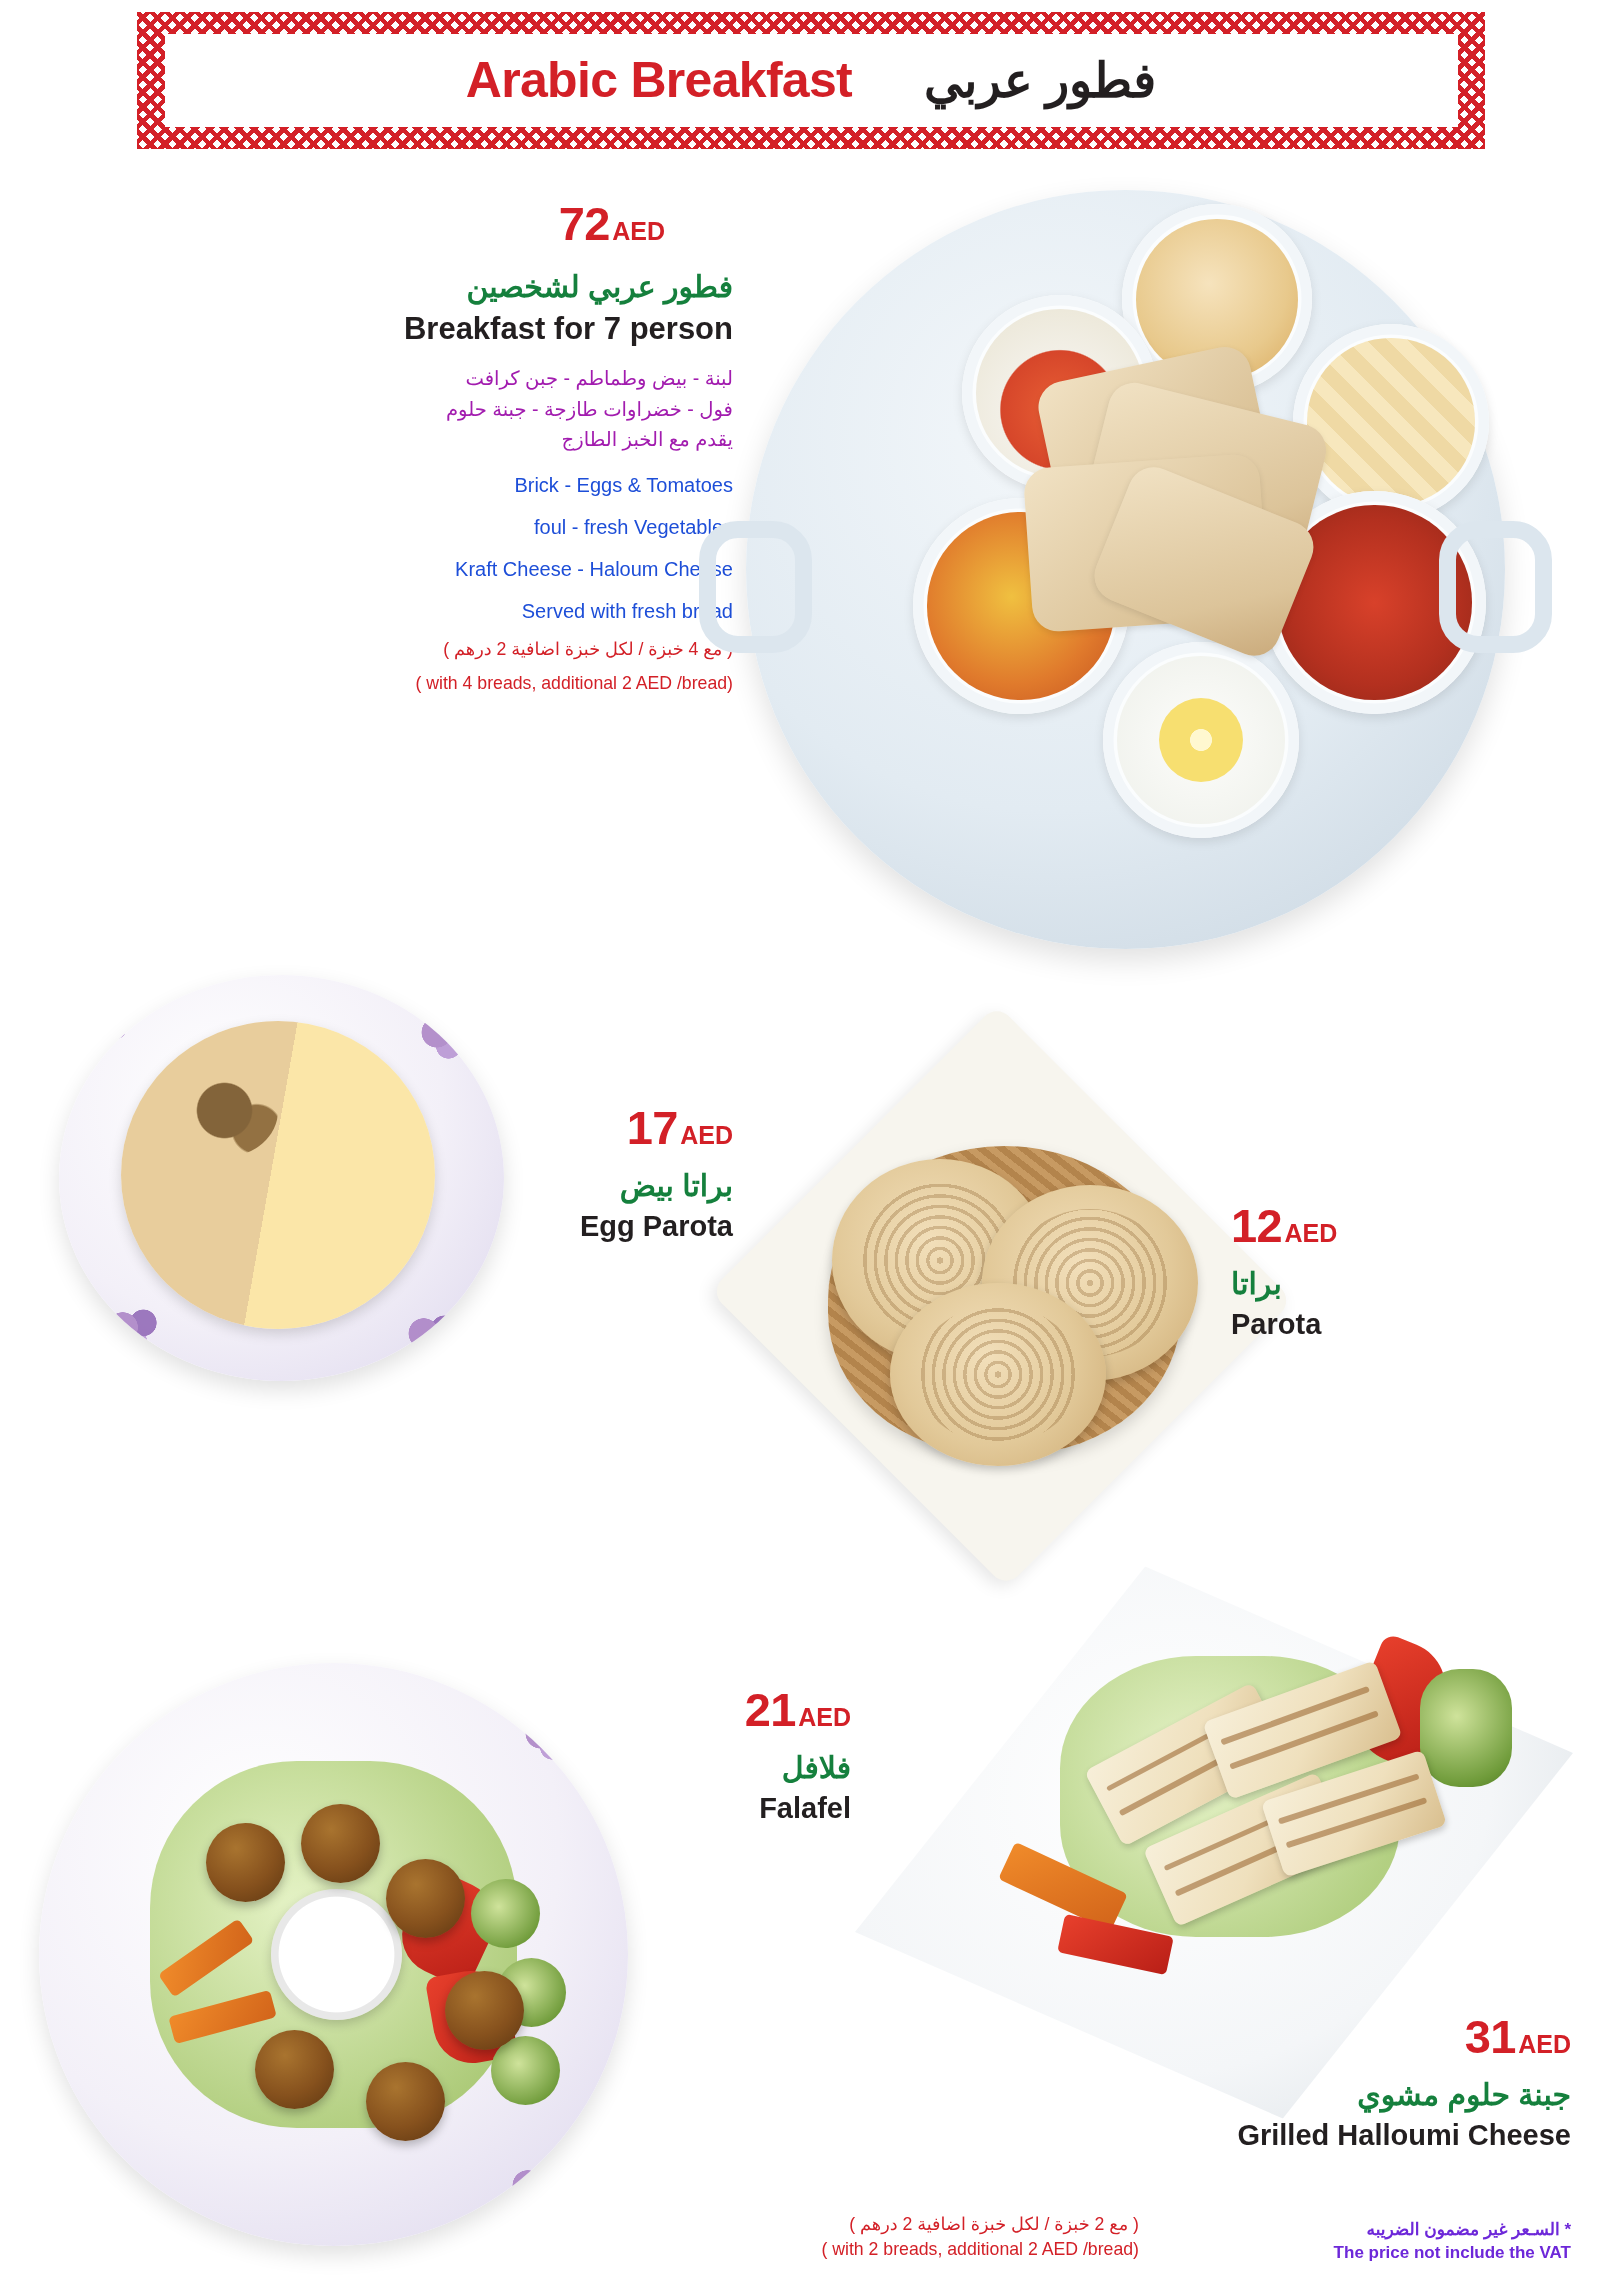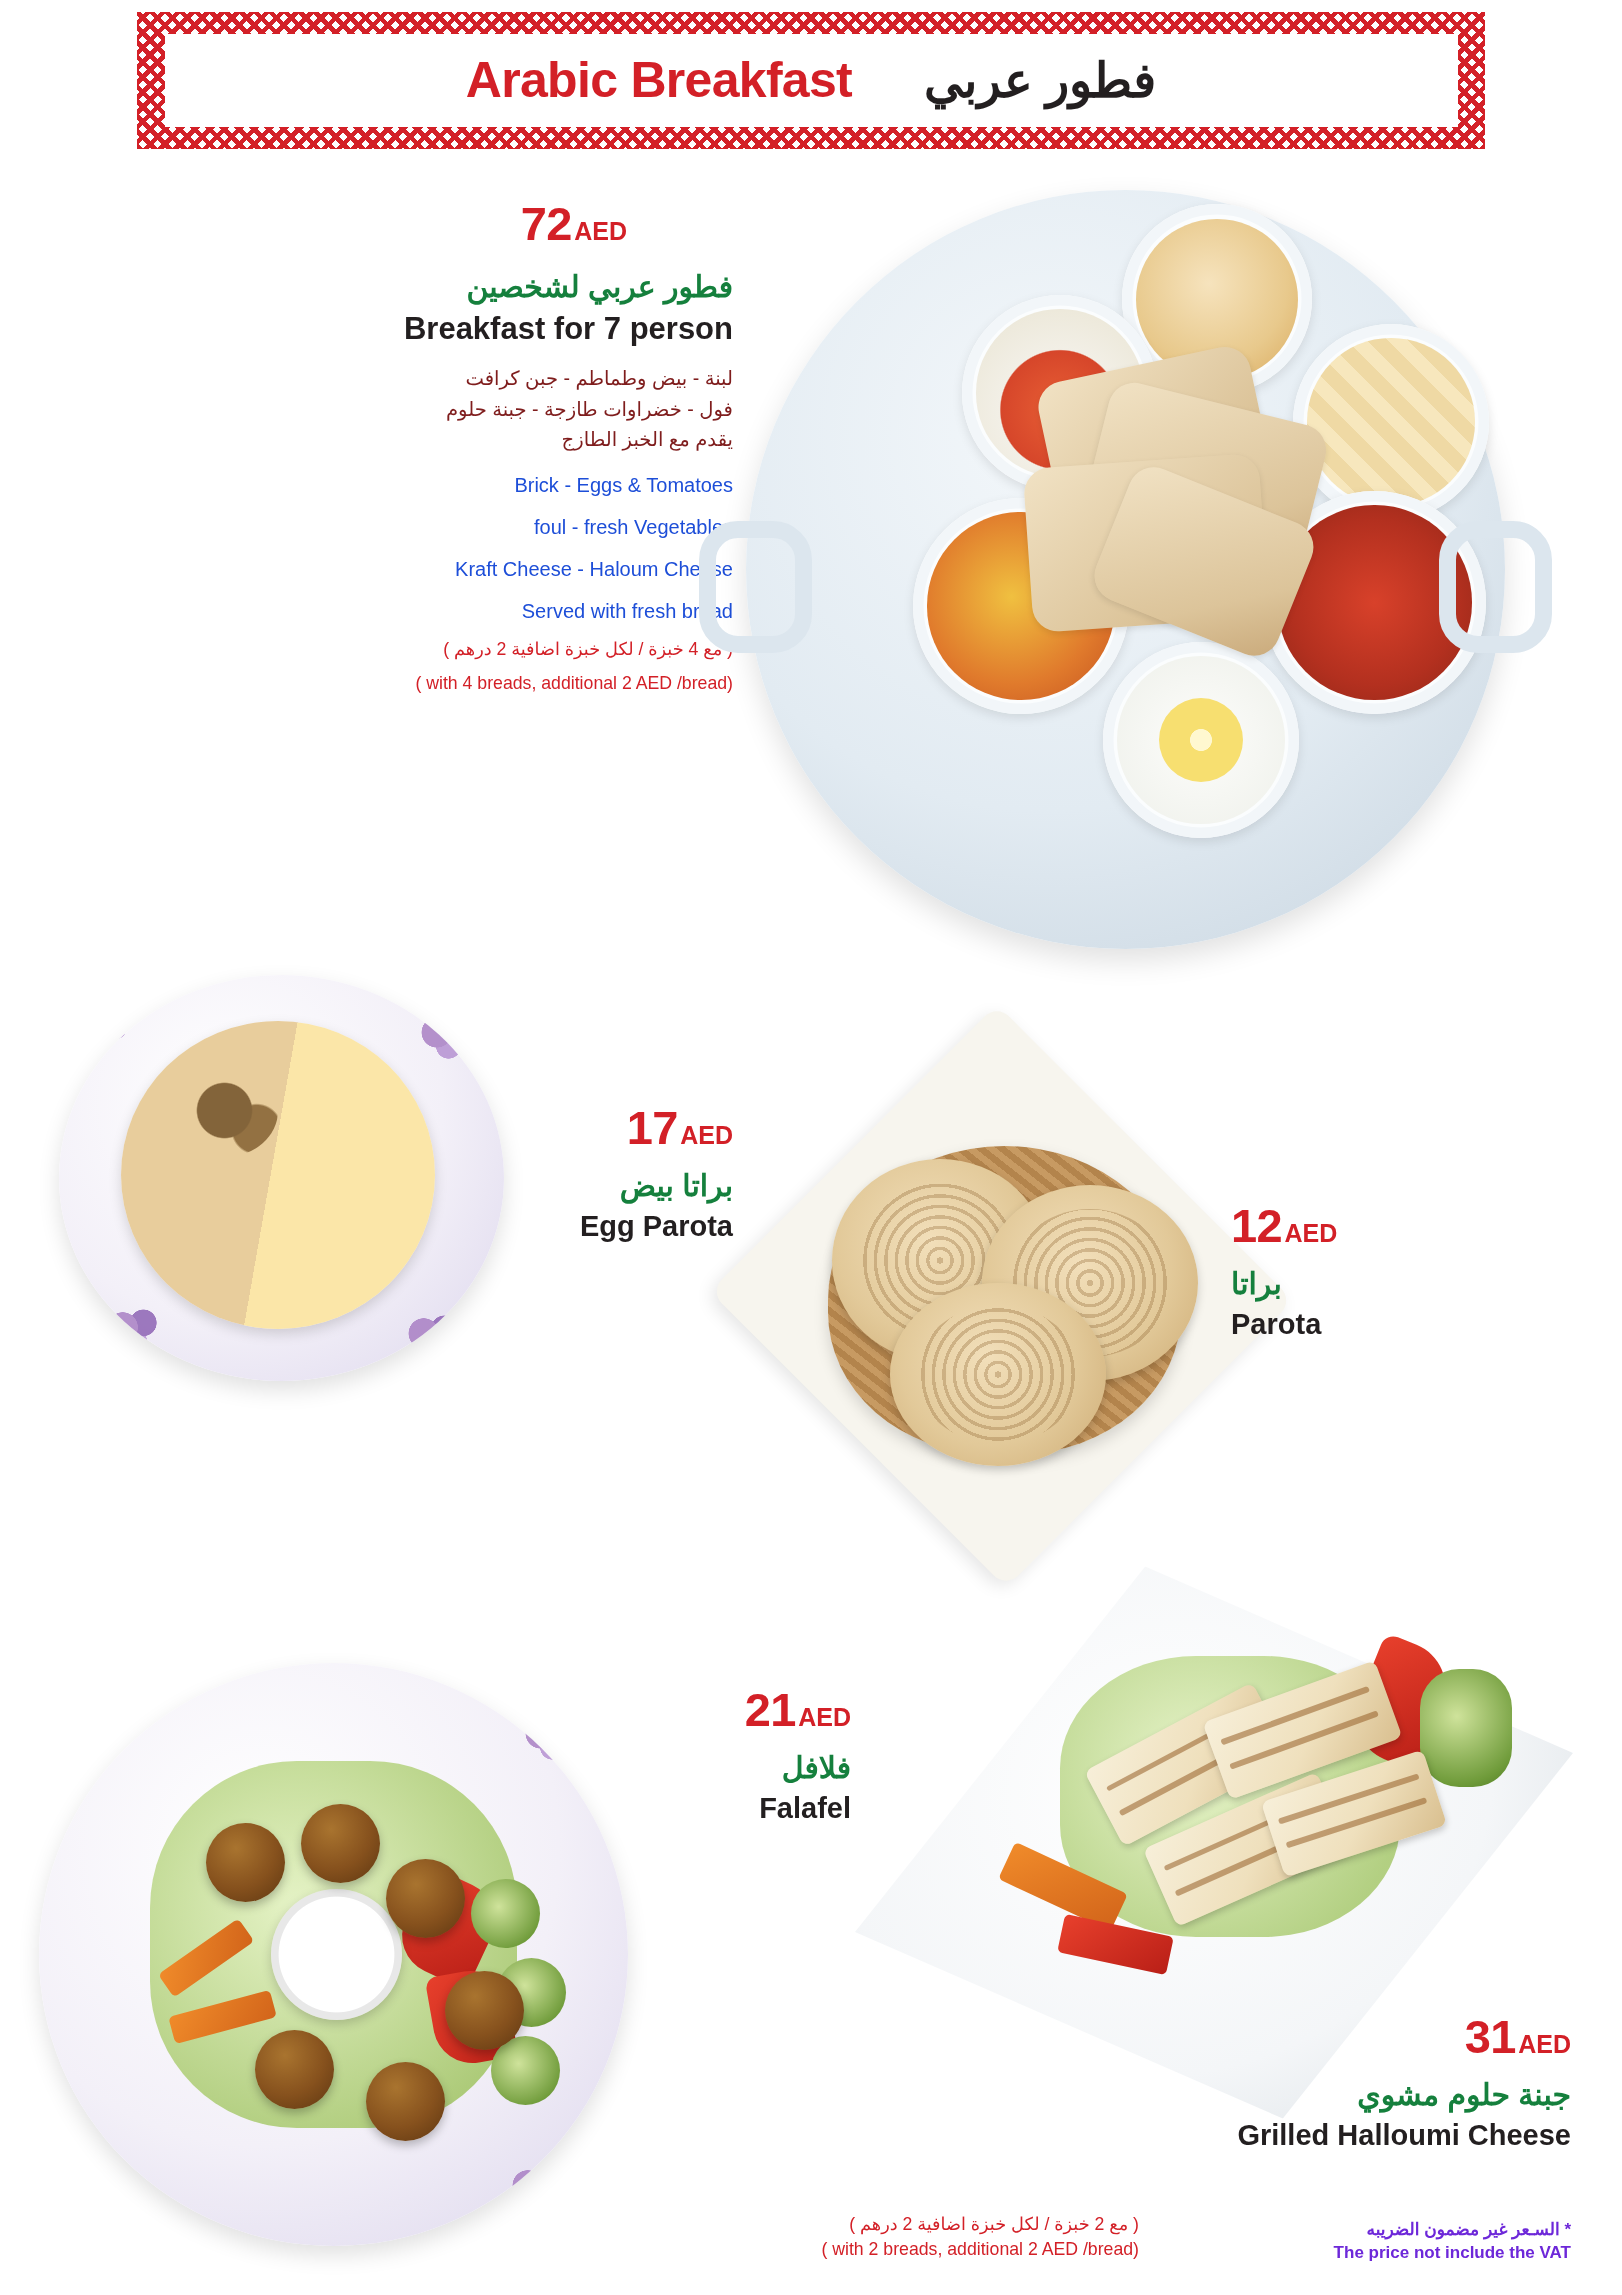--- a/index.html
+++ b/index.html
@@ -80,21 +80,21 @@
   }
   .name-en {
     color: #231f20;
     font-weight: bold;
     font-size: 29px;
     line-height: 1.25;
   }
 
   .desc-ar {
     direction: rtl;
-    color: #7f1d1d;
+    color: #a21caf;
     font-size: 19.6px;
     line-height: 1.55;
   }
   .desc-en {
     color: #1d4ed8;
     font-size: 20px;
     line-height: 1.5;
   }
 
   .note {
@@ -105,21 +105,21 @@
   .note-ar { direction: rtl; }
 
   
   #item-breakfast-2 {
     position: absolute;
     left: 164px;
     top: 196px;
     width: 569px;
     text-align: right;
   }
-  #item-breakfast-2 .price { margin-right: 106px; text-align: center; }
+  #item-breakfast-2 .price { margin-right: 68px; text-align: center; }
   #item-breakfast-2 .name-ar { margin-top: 17px; }
   #item-breakfast-2 .name-en { margin-top: 3.9px; font-size: 31px; }
   #item-breakfast-2 .desc-ar { margin-top: 14.4px; }
   #item-breakfast-2 .desc-en { margin-top: 15.7px; }
   #item-breakfast-2 .desc-en div { margin-bottom: 11.8px; }
   #item-breakfast-2 .note { margin-top: 9.2px; }
 
   
   .photo { position: absolute; }
 

